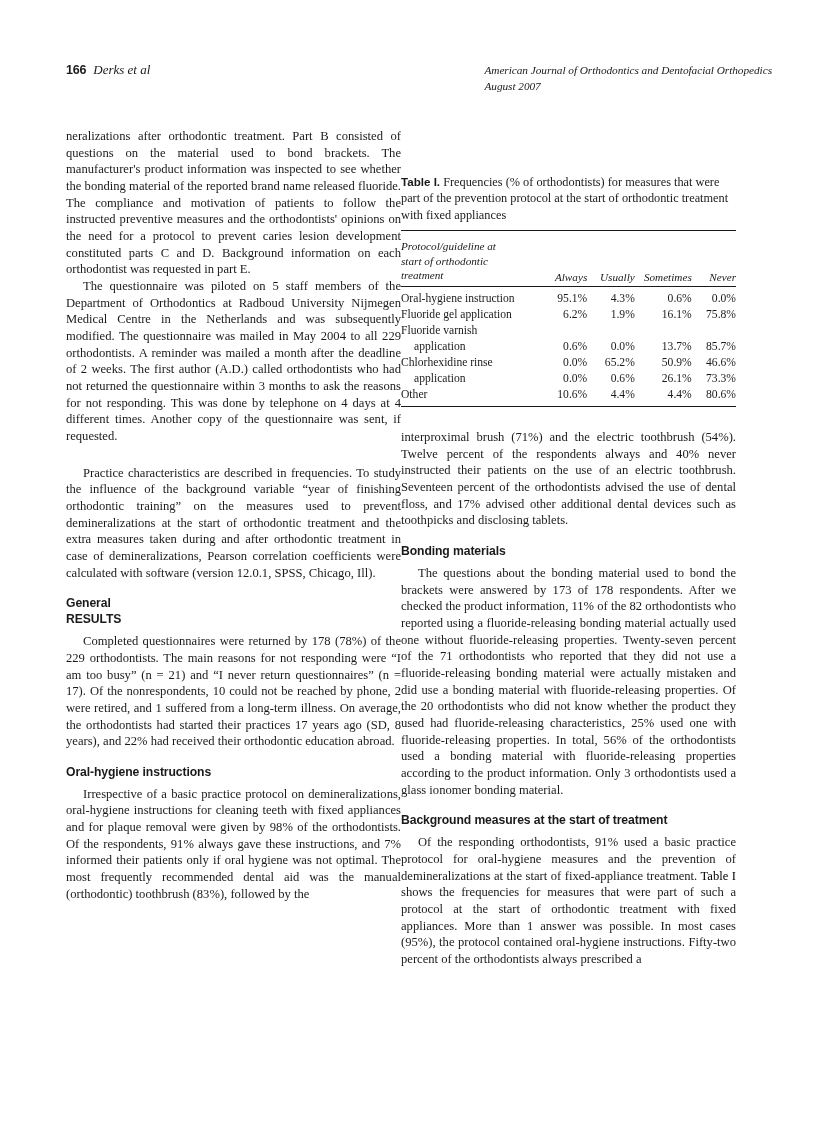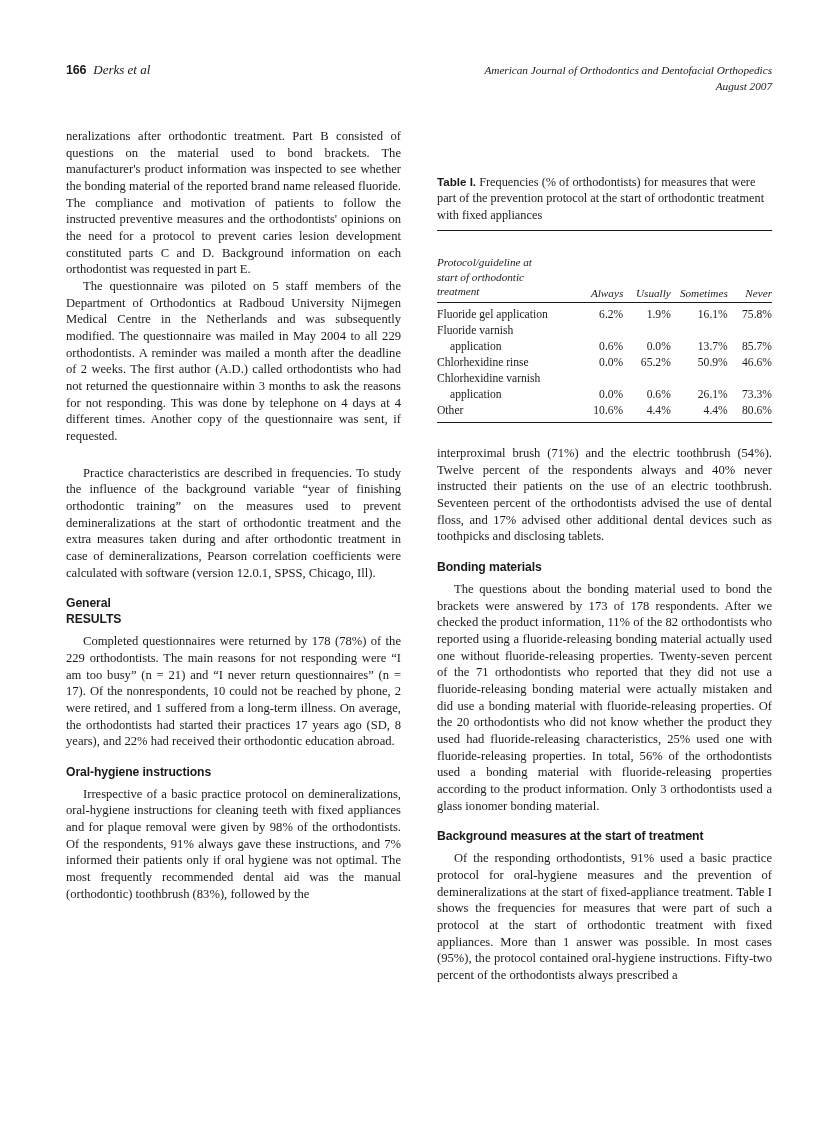--- a/index.html
+++ b/index.html
@@ -36,35 +36,33 @@
     font-weight: bold;
     font-size: 12.5px;
     letter-spacing: -0.2px;
   }
   .runhead-left .authors {
     font-style: italic;
     font-size: 13px;
     padding-left: 7px;
   }
   .runhead-right {
-    text-align: right;
     font-style: italic;
     font-size: 11.3px;
     line-height: 1.42;
     letter-spacing: -0.05px;
   }
 
   
   .columns {
     position: absolute;
     left: 66px;
     top: 128px;
     width: 706px;
     display: flex;
-    gap: 36px;
   }
   .col {
     width: 335px;
   }
 
   p.body {
     margin: 0;
     font-size: 12.6px;
     line-height: 1.325;
     text-align: justify;
@@ -121,21 +119,21 @@
   table.data thead th {
     font-style: italic;
     font-weight: normal;
     font-size: 11.2px;
     padding-bottom: 3px;
     white-space: nowrap;
   }
   table.data thead th.stub {
     text-align: left;
     line-height: 1.3;
-    padding-top: 24px;
+    padding-top: 8px;
   }
   table.data thead th.num { text-align: right; }
 
   table.data tbody td {
     font-size: 11.6px;
     line-height: 1.345;
     padding-top: 0.4px;
   }
   table.data tbody tr:first-child td { padding-top: 4px; }
   table.data tbody tr:last-child td  { padding-bottom: 4px; }
@@ -213,20 +211,27 @@
                 <div>treatment</div>
               </th>
               <th class="num">Always</th>
               <th class="num">Usually</th>
               <th class="num">Sometimes</th>
               <th class="num">Never</th>
             </tr>
           </thead>
           <tbody>
 
+            <tr>
+              <td class="stub">Oral-hygiene instruction</td>
+              <td class="num">95.1%</td>
+              <td class="num">4.3%</td>
+              <td class="num">0.6%</td>
+              <td class="num">0.0%</td>
+            </tr>
 
 
             <tr>
               <td class="stub">Fluoride gel application</td>
               <td class="num">6.2%</td>
               <td class="num">1.9%</td>
               <td class="num">16.1%</td>
               <td class="num">75.8%</td>
             </tr>
 
@@ -246,27 +251,20 @@
             </tr>
 
             <tr>
               <td class="stub">Chlorhexidine rinse</td>
               <td class="num">0.0%</td>
               <td class="num">65.2%</td>
               <td class="num">50.9%</td>
               <td class="num">46.6%</td>
             </tr>
 
-            <tr>
-              <td class="stub">Chlorhexidine varnish</td>
-              <td class="num"></td>
-              <td class="num"></td>
-              <td class="num"></td>
-              <td class="num"></td>
-            </tr>
             <tr>
               <td class="stub indent">application</td>
               <td class="num">0.0%</td>
               <td class="num">0.6%</td>
               <td class="num">26.1%</td>
               <td class="num">73.3%</td>
             </tr>
 
             <tr class="rule-bottom">
               <td class="stub">Other</td>

